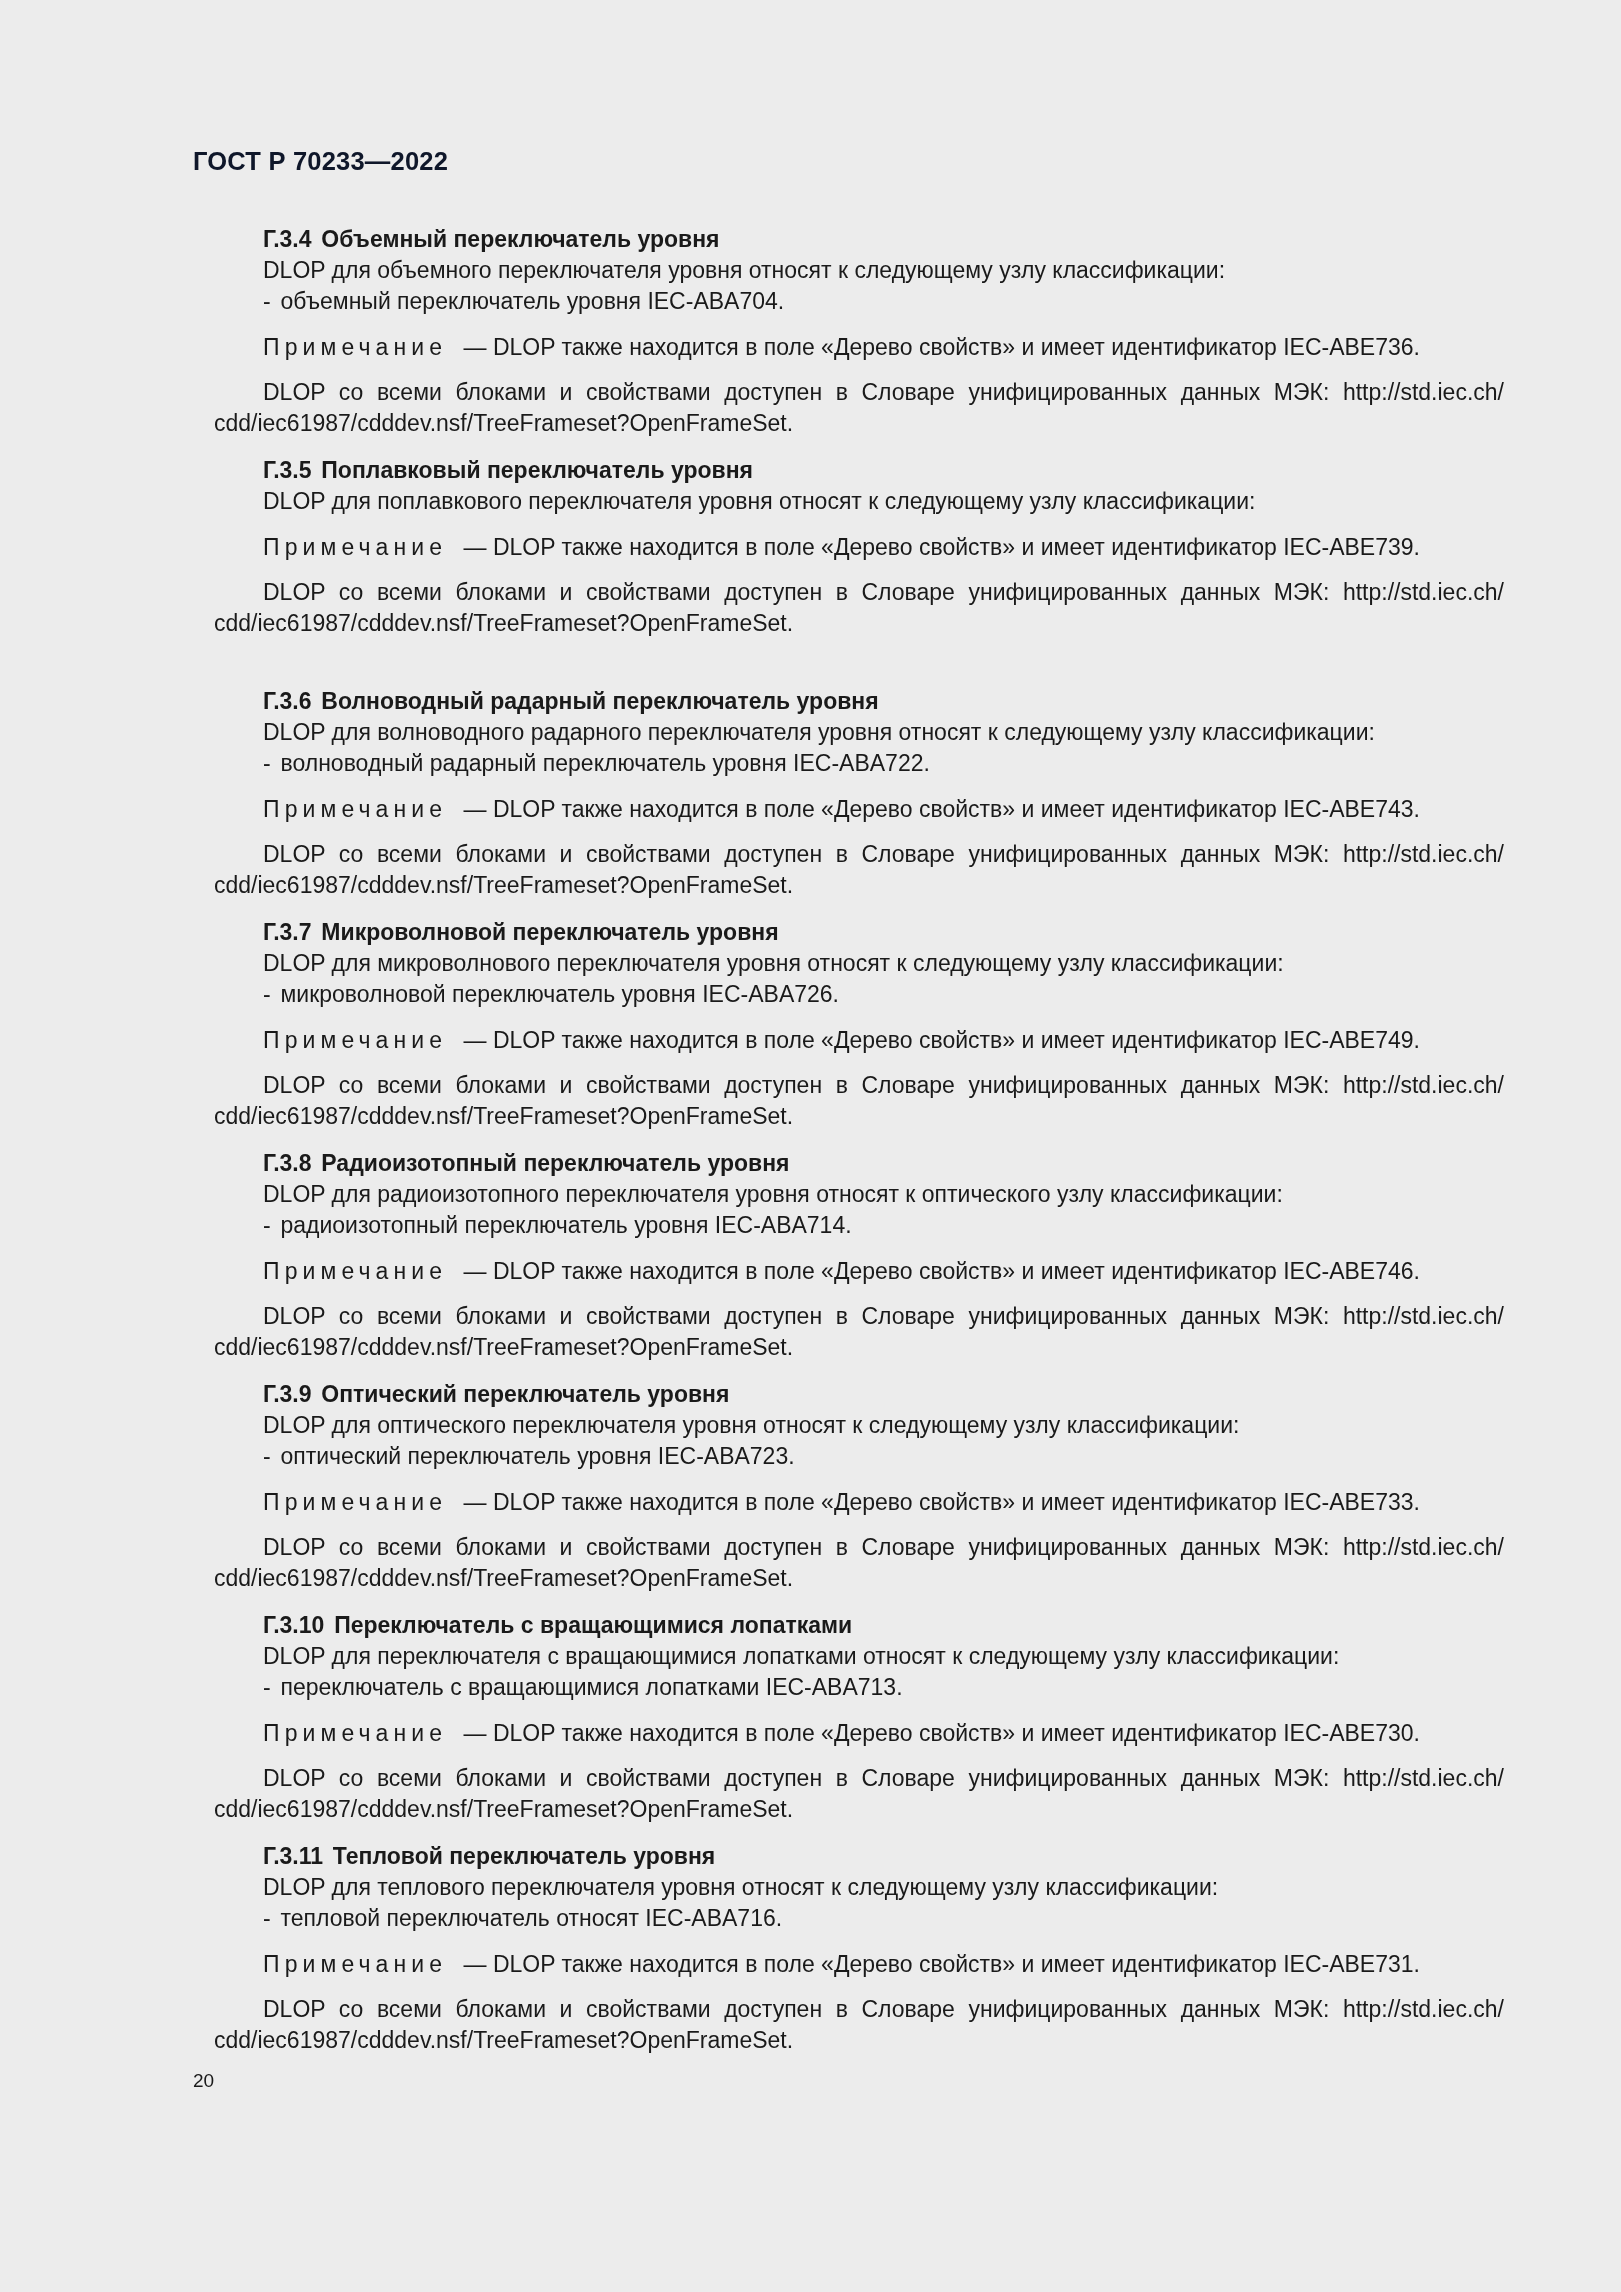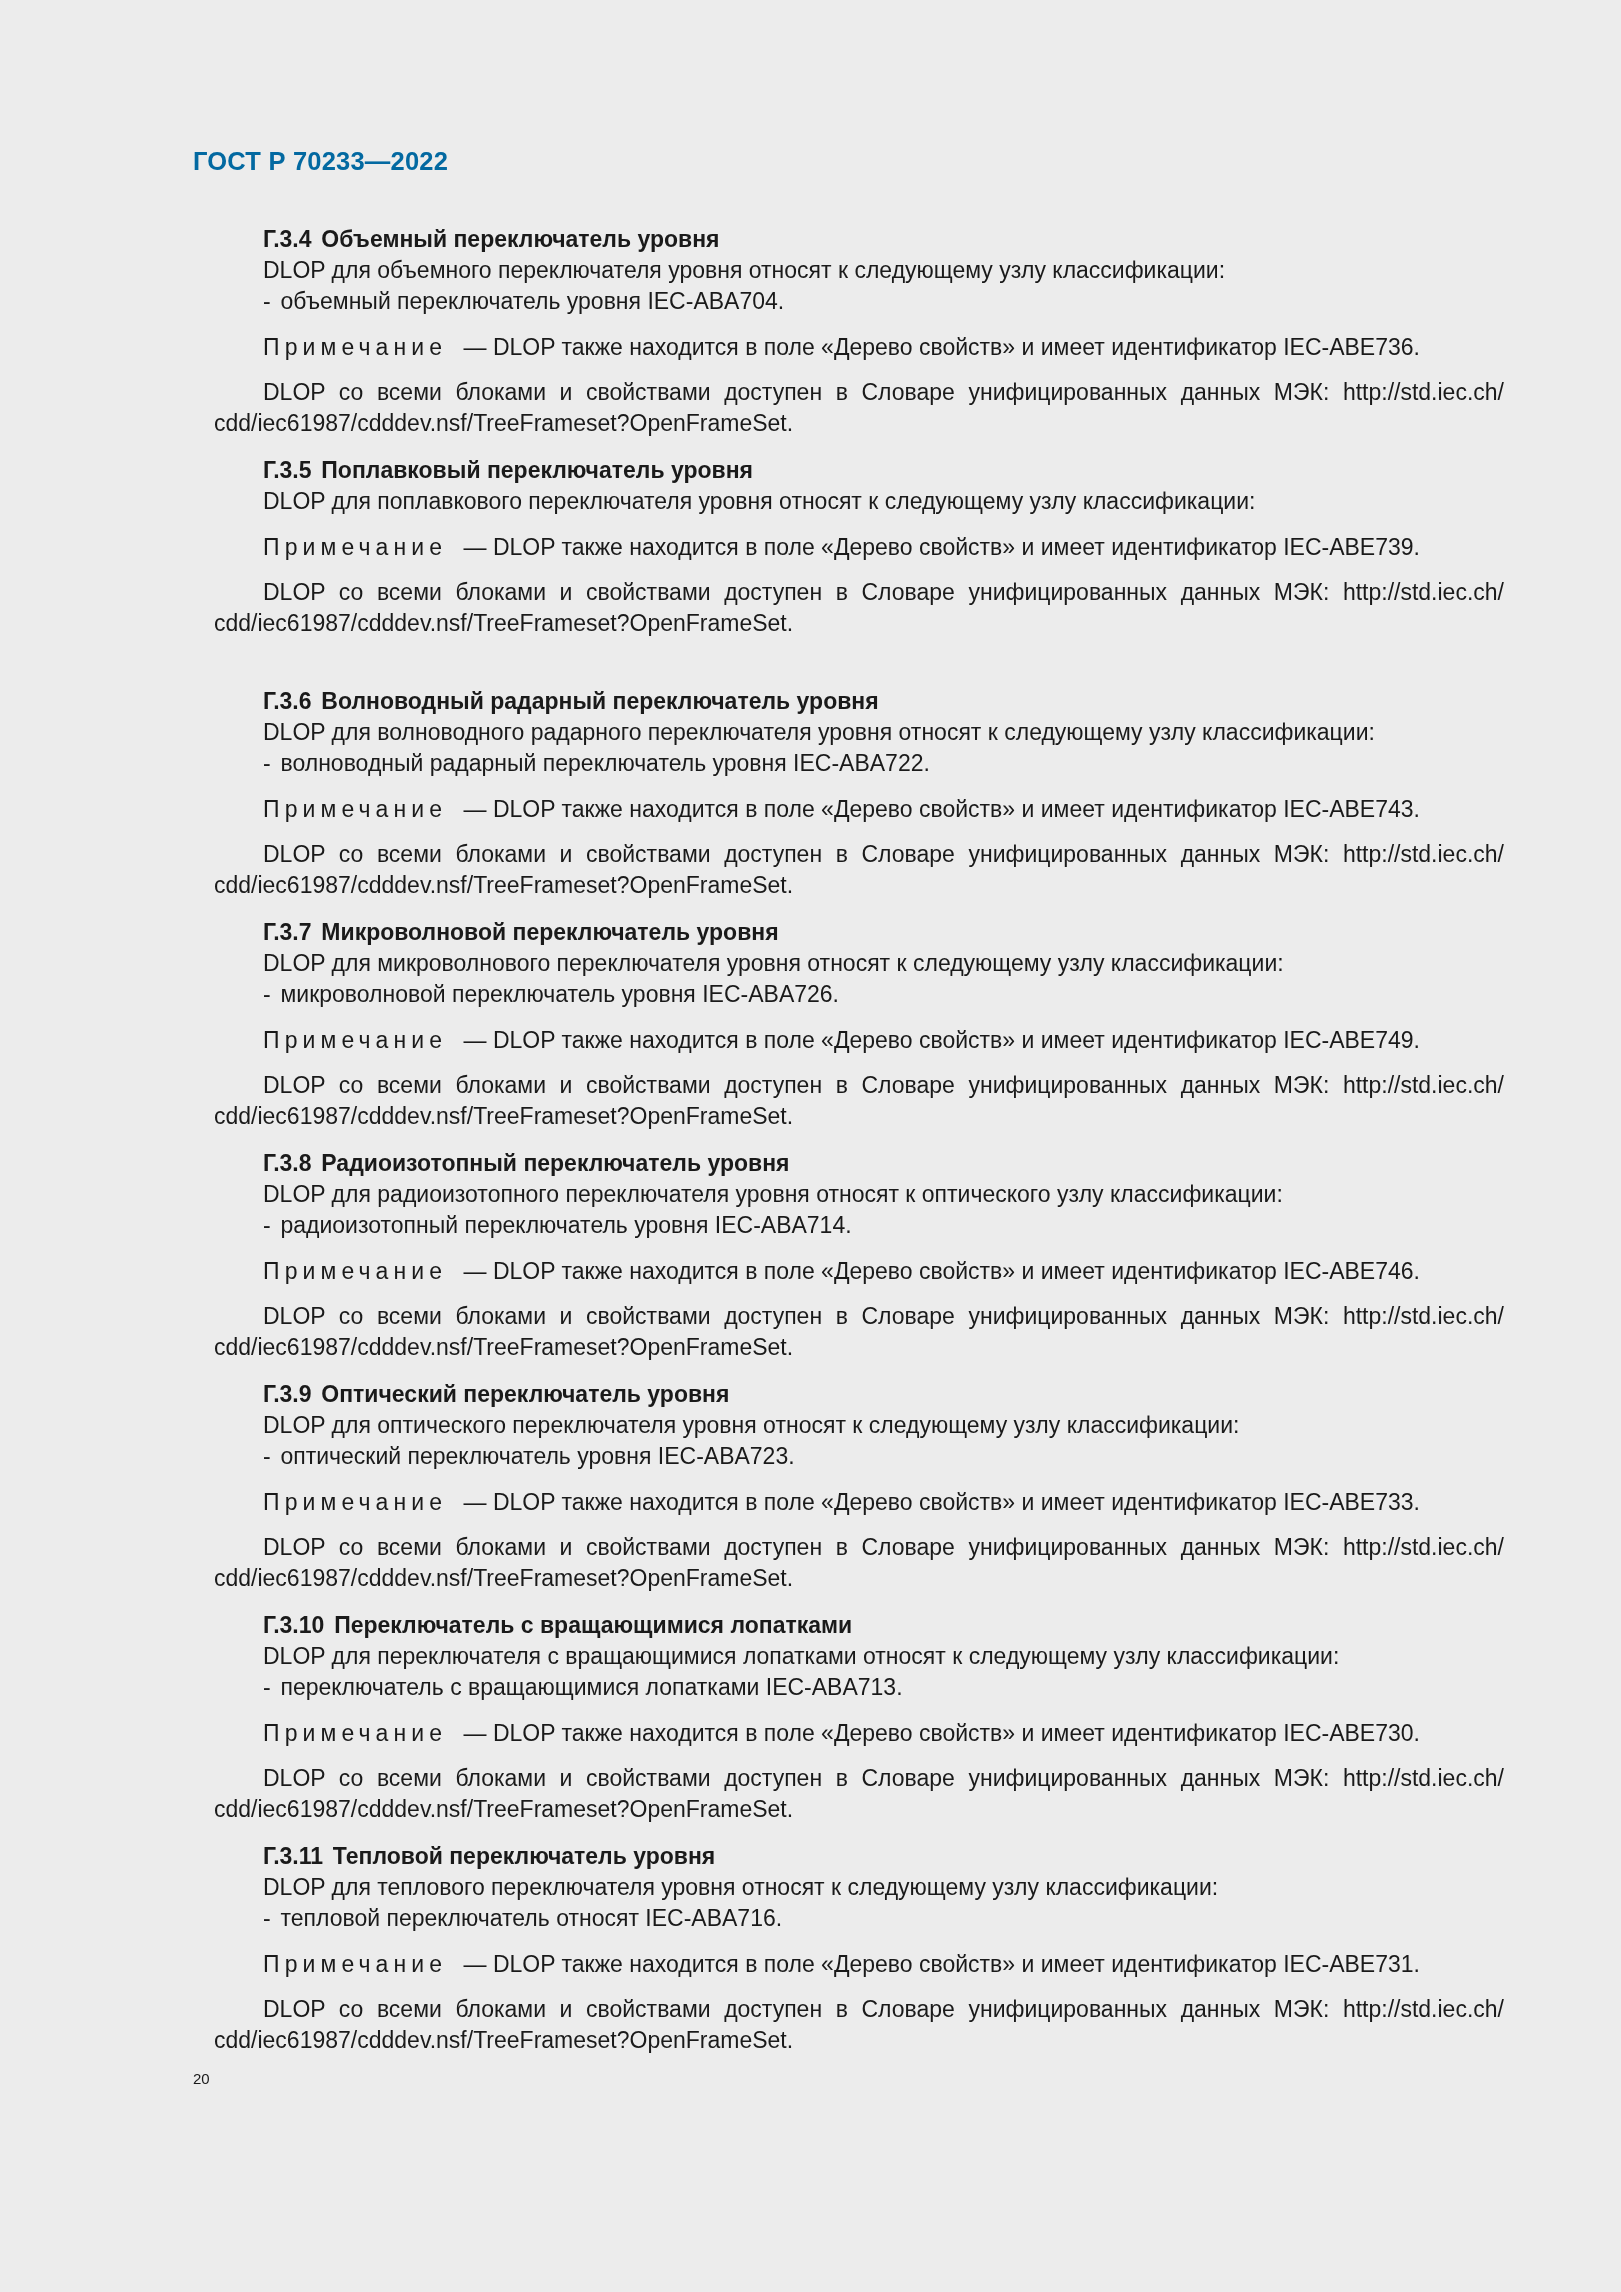--- a/index.html
+++ b/index.html
@@ -7,40 +7,40 @@
     width: 1621px; height: 2293px;
     background: #ececec;
     position: relative;
     overflow: hidden;
     font-family: "Liberation Sans", "DejaVu Sans", sans-serif;
     color: #1a1a1a;
   }
   .page-header {
     position: absolute; left: 193px; top: 147px;
     font-size: 25.5px; font-weight: bold; letter-spacing: 0.2px;
-    color: #0369a1;
+    color: #0f172a;
   }
   .content {
     position: absolute; left: 193px; top: 224px; width: 1311px;
     font-size: 23px; line-height: 31px;
   }
   .section { height: 231px; }
   .sec-title { padding-left: 70px; font-weight: bold; white-space: nowrap; }
   .sec-title .num { margin-right: 9.8px; }
   .p-indent { padding-left: 70px; white-space: nowrap; }
   .bullet { padding-left: 70px; white-space: nowrap; }
   .bullet .dash { margin-right: 9.8px; }
   .note { padding-left: 70px; margin-top: 14.7px; white-space: nowrap; }
   .note .note-label { letter-spacing: 5.1px; margin-right: 10px; }
   .dict { margin-top: 14.7px; text-indent: 70px; text-align: justify; }
   .dict .line1 { display: block; text-align-last: justify; }
   .dict .line2 { display: block; text-indent: 0; margin-left: 21px; }
   .page-number {
     position: absolute; left: 193px; top: 2070px;
-    font-size: 15px;
+    font-size: 19px;
   }
 </style>
 </head>
 <body>
 
 <div class="page-header">ГОСТ Р 70233—2022</div>
 
 <div class="content" id="content">
     <div class="section">
     <div class="sec-title">

